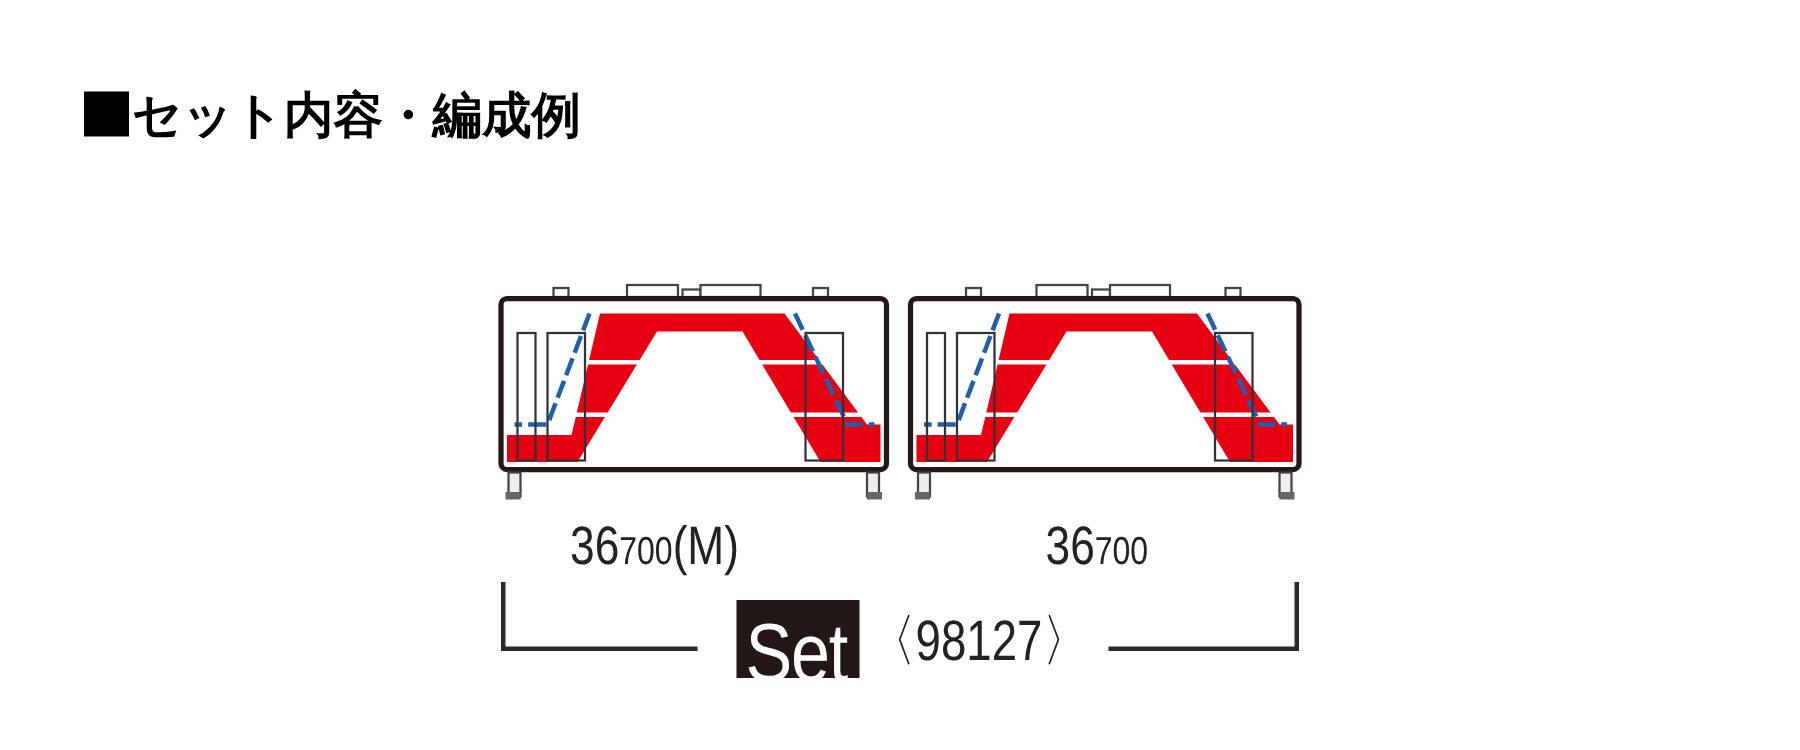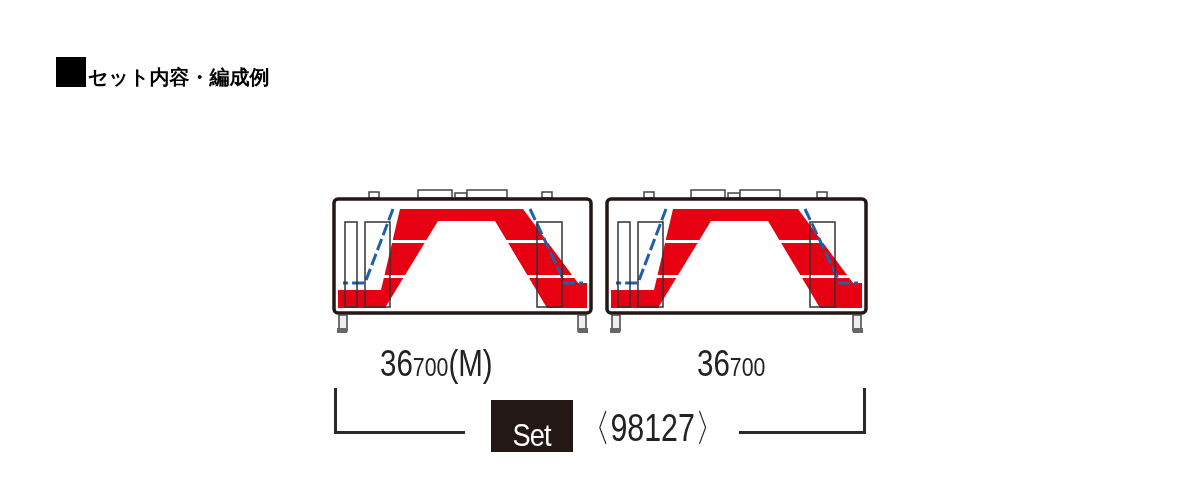--- a/index.html
+++ b/index.html
@@ -11,21 +11,21 @@
       width: 1200px;
       height: 500px;
       position: relative;
       overflow: hidden;
       font-family: "DejaVu Sans", sans-serif;
     }
     .heading {
       position: absolute;
       left: 56px;
       top: 57px;
-      font-size: 20px;
+      font-size: 33px;
       font-weight: bold;
       color: #000;
       letter-spacing: 0px;
       line-height: 40px;
       white-space: nowrap;
       font-family: "DejaVu Sans", sans-serif;
     }
     .heading .square {
       display: inline-block;
       width: 30px;
@@ -74,23 +74,22 @@
     }
     .set-badge {
       position: absolute;
       left: 491px;
       top: 400px;
       width: 82px;
       height: 52px;
       background: #231815;
       color: #fff;
       font-family: "Liberation Sans", sans-serif;
-      font-size: 32px;
+      font-size: 55px;
       line-height: 70px;
-      text-align: center;
       letter-spacing: -1px;
     }
     .set-badge span {
       display: inline-block;
       transform: scaleX(0.85);
     }
     .set-number {
       position: absolute;
       left: 580px;
       top: 398px;

